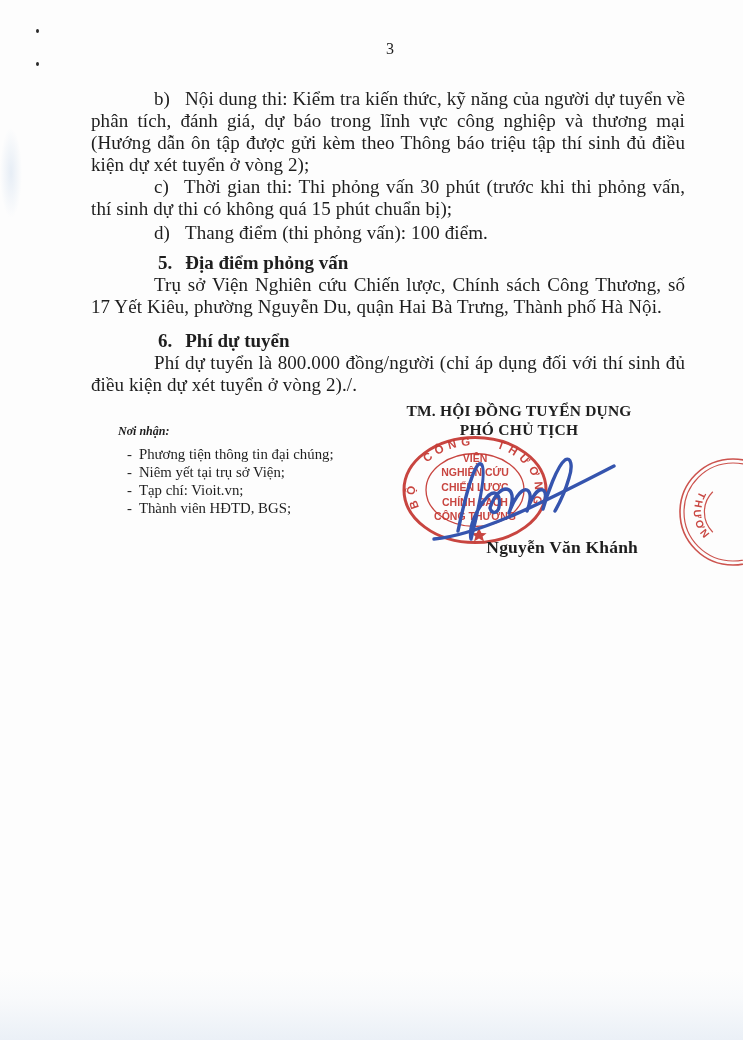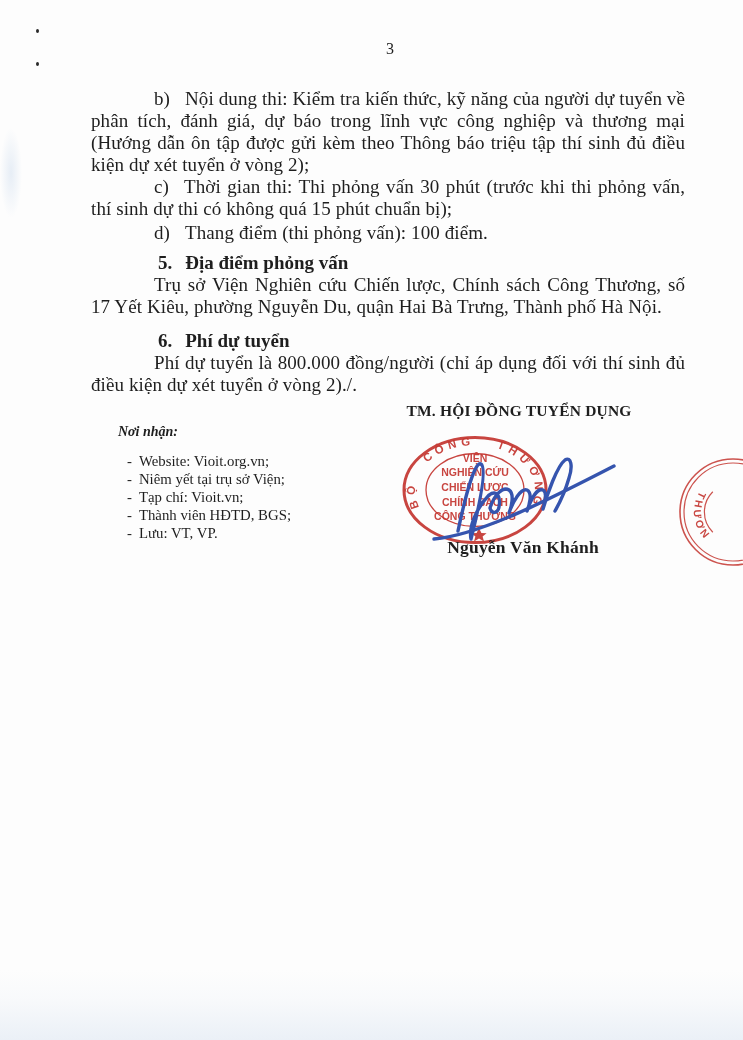--- a/index.html
+++ b/index.html
@@ -63,22 +63,22 @@
   .p-d  { top: 222px; }
   .h-5  { top: 247px; }
   .p-5  { top: 274px; }
   .h-6  { top: 325px; }
   .p-6  { top: 352px; }
 
   .recipients {
     position: absolute; left: 118px; top: 424px; width: 280px;
   }
   .recipients-title {
-    font-size: 14px; font-weight: bold; font-style: italic;
-    margin: 0 0 12px 0;
+    font-size: 12px; font-weight: bold; font-style: italic;
+    margin: 0 0 6px 0;
   }
   .recipients-list { list-style: none; margin: 0; padding: 0 0 0 9px; }
   .recipients-list li {
     font-size: 14.8px; line-height: 18.1px;
     white-space: nowrap;
   }
   .recipients-list .dash { padding-right: 7px; }
 
   .sign-head {
     position: absolute; left: 405px; top: 401px; width: 228px;
@@ -87,21 +87,21 @@
   .sign-head .authority {
     font-size: 15.5px; font-weight: bold; letter-spacing: 0.2px;
     line-height: 19px; white-space: nowrap;
   }
   .sign-head .position {
     font-size: 15.5px; font-weight: bold; letter-spacing: 0.3px;
     line-height: 19px;
   }
   .signer-name {
     position: absolute; left: 408px; top: 537px; width: 230px;
-    text-align: center;
+    text-align: right;
     font-size: 17.5px; font-weight: bold; letter-spacing: 0.2px;
   }
   .stamp-svg { position: absolute; left: 398px; top: 432px; }
   .sig-svg   { position: absolute; left: 428px; top: 451px; }
   .edge-stamp-svg { position: absolute; left: 673px; top: 452px; }
   .stamp-ring-text  { font-family: "Liberation Sans", sans-serif; font-weight: bold; font-size: 11.5px; letter-spacing: 4.5px; word-spacing: 14px; }
   .stamp-line { font-family: "Liberation Sans", sans-serif; font-weight: bold; text-anchor: middle; }
   .edge-text  { font-family: "Liberation Sans", sans-serif; font-weight: bold; font-size: 10.5px; letter-spacing: 3px; }
 </style>
 </head>
@@ -128,30 +128,30 @@
     <p class="para p-5">Trụ sở Viện Nghiên cứu Chiến lược, Chính sách Công Thương, số 17 Yết Kiêu, phường Nguyễn Du, quận Hai Bà Trưng, Thành phố Hà Nội.</p>
 
     <p class="heading h-6"><span class="lbl">6.</span><span>Phí dự tuyển</span></p>
 
     <p class="para p-6">Phí dự tuyển là 800.000 đồng/người (chỉ áp dụng đối với thí sinh đủ điều kiện dự xét tuyển ở vòng 2)./.</p>
   </div>
 
   <div class="recipients">
     <p class="recipients-title">Nơi nhận:</p>
     <ul class="recipients-list">
-      <li><span class="dash">-</span><span>Website: Vioit.org.vn;</span></li>
+      <li><span class="dash">-</span><span>Phương tiện thông tin đại chúng;</span></li>
       <li><span class="dash">-</span><span>Niêm yết tại trụ sở Viện;</span></li>
       <li><span class="dash">-</span><span>Tạp chí: Vioit.vn;</span></li>
       <li><span class="dash">-</span><span>Thành viên HĐTD, BGS;</span></li>
-      <li><span class="dash">-</span><span>Lưu: VT, VP.</span></li>
     </ul>
   </div>
 
   <div class="sign-head">
     <div class="authority">TM. HỘI ĐỒNG TUYỂN DỤNG</div>
+    <div class="position">PHÓ CHỦ TỊCH</div>
   </div>
 
   <svg class="stamp-svg" width="158" height="118" viewBox="0 0 158 118">
     <g fill="none" stroke="#c43630" opacity="0.92">
       <ellipse cx="77" cy="58" rx="71" ry="52.5" stroke-width="3"></ellipse>
       <ellipse cx="77" cy="58" rx="49" ry="36.5" stroke-width="1.3"></ellipse>
     </g>
     <path id="ringpath" d="M 31 87 A 60 45 0 1 1 123 87" fill="none"></path>
     <text class="stamp-ring-text" fill="#c43630" opacity="0.92">
       <textPath href="#ringpath" startOffset="50%" text-anchor="middle">BỘ CÔNG THƯƠNG</textPath>

